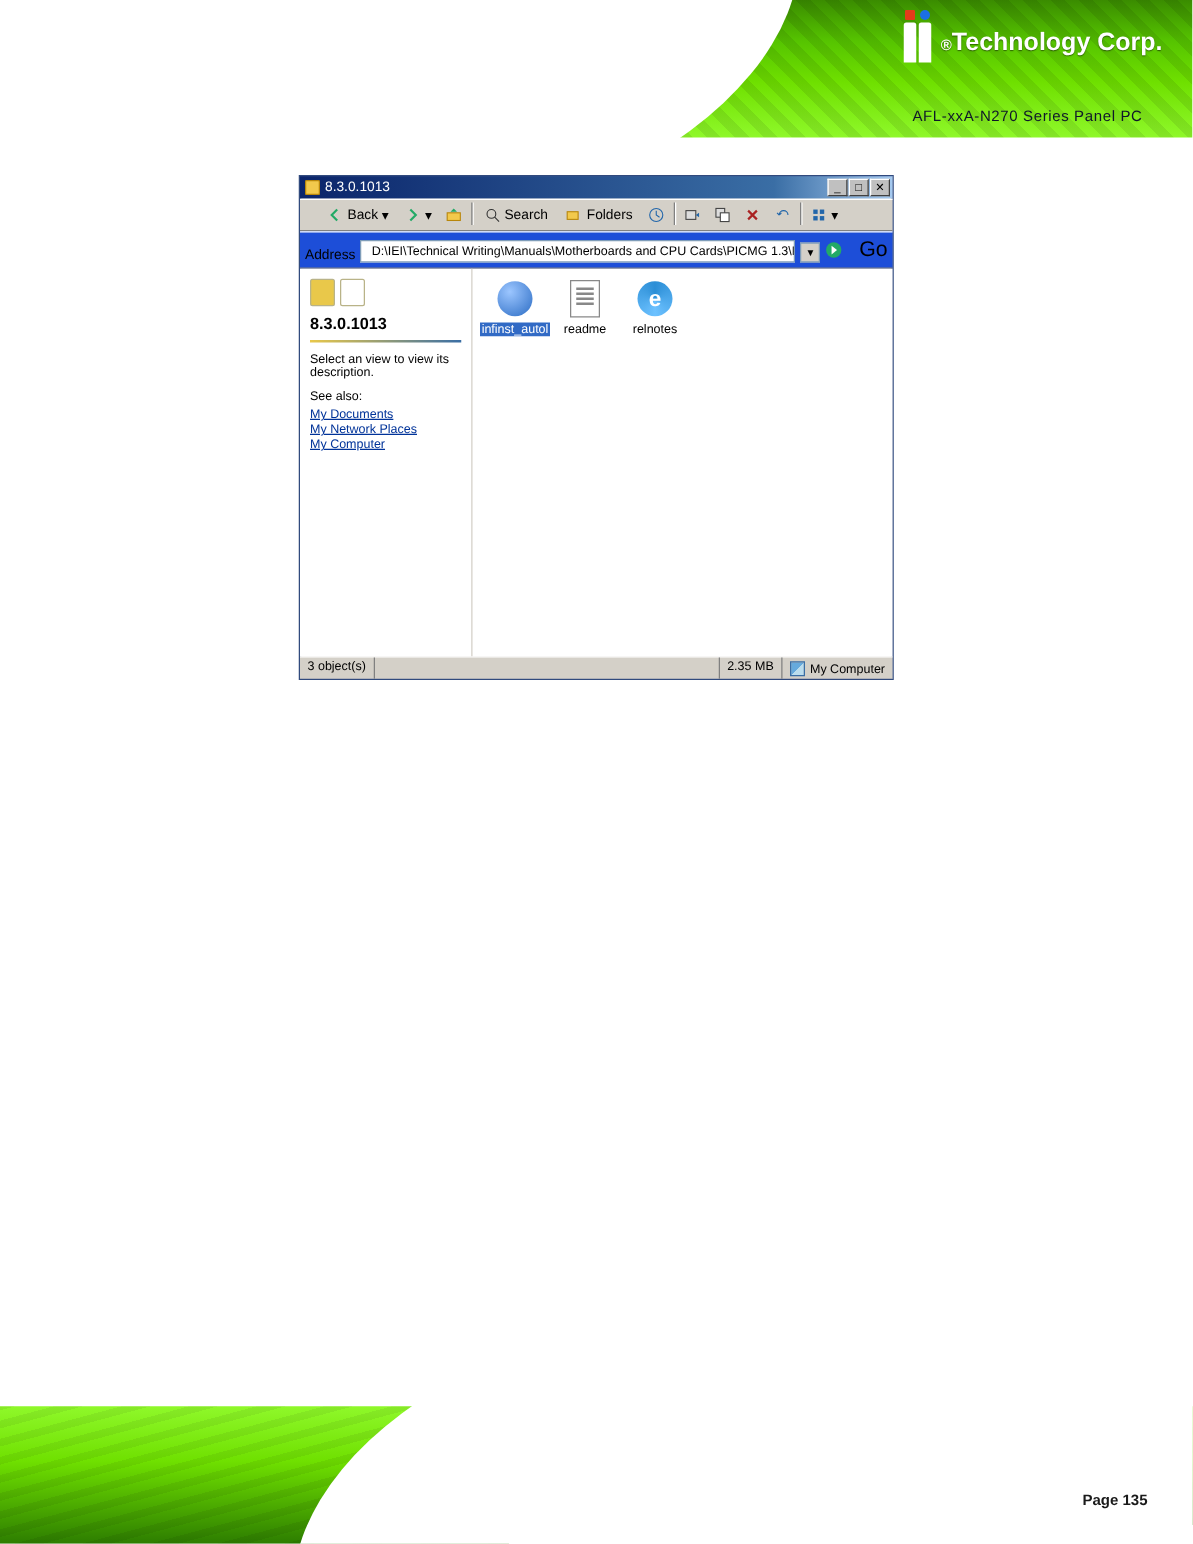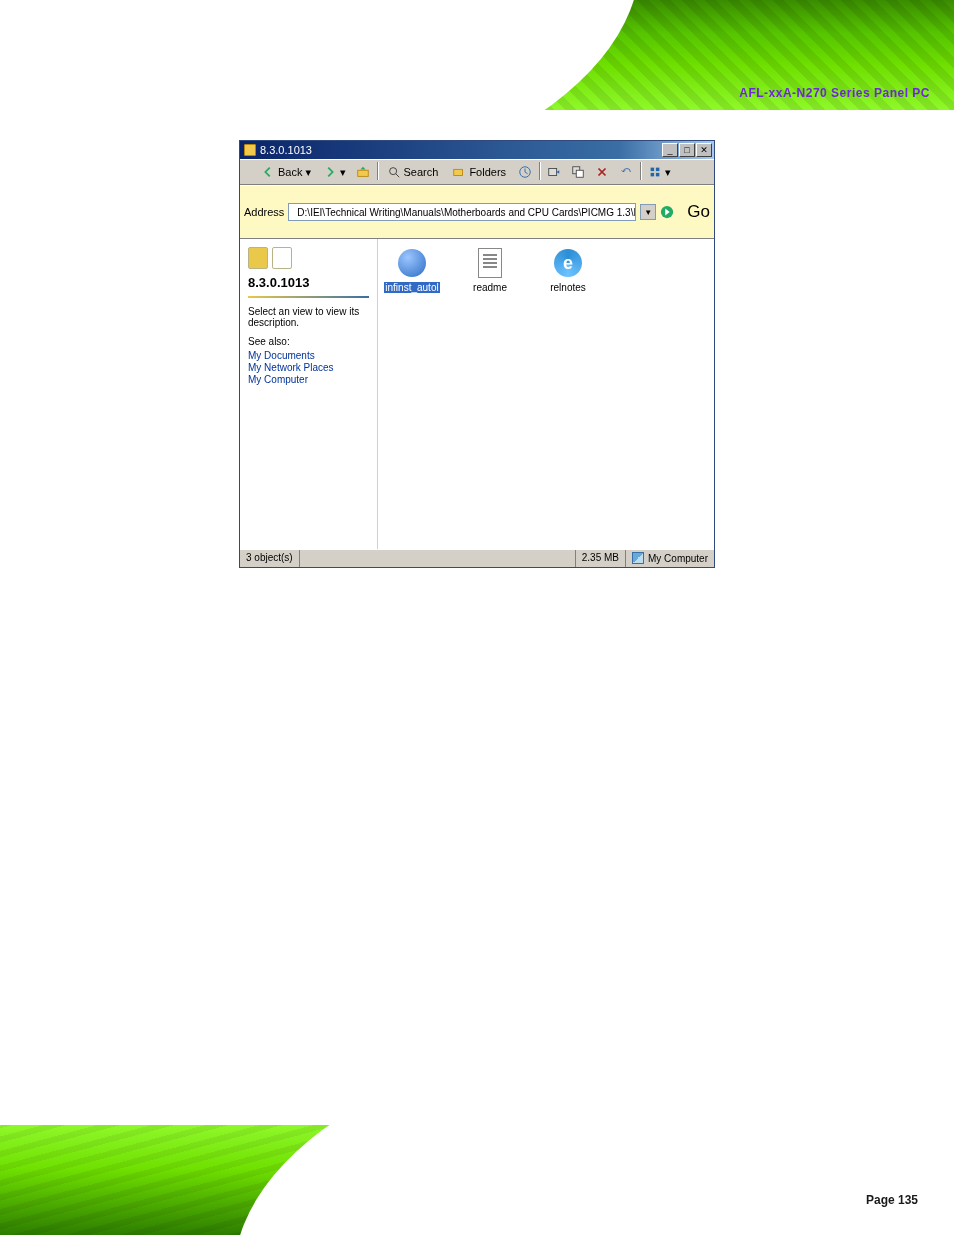--- a/index.html
+++ b/index.html
@@ -12,21 +12,21 @@
 repeating-linear-gradient(45deg,rgba(0,0,0,.08) 0 8px,transparent 8px 16px),
 radial-gradient(circle at 10% 60%,rgba(0,0,0,.25) 0 4px,transparent 5px),
 radial-gradient(circle at 25% 30%,rgba(0,0,0,.25) 0 4px,transparent 5px)}
 .hdr-sweep{position:absolute;top:-40px;left:0;width:640px;height:260px;border-radius:0 0 520px 0/0 0 260px 0;background:#fff}
 .hdr-logo{position:absolute;top:18px;right:24px;color:#fff;display:flex;align-items:center;gap:8px}
 .logo-mark{display:flex;gap:2px}
 .logo-mark span{width:10px;height:32px;background:#fff;border-radius:2px 2px 0 0;position:relative}
 .logo-mark span:first-child::before{content:"";position:absolute;top:-10px;left:1px;width:8px;height:8px;background:#e53b1a;border-radius:1px}
 .logo-mark span:last-child::before{content:"";position:absolute;top:-10px;left:1px;width:8px;height:8px;background:#1b6fe5;border-radius:50%}
 .logo-text{font-weight:700;color:#fff;font-size:20px;text-shadow:0 1px 1px rgba(0,0,0,.5)}
-.hdr-sub{position:absolute;top:86px;right:24px;color:#6d28d9;font-weight:700;font-size:12px;letter-spacing:.5px}
+.hdr-sub{position:absolute;top:86px;right:40px;color:#0f172a;font-weight:400;font-size:12px;letter-spacing:.5px}
 
 
 .ftr-band{position:absolute;bottom:0;left:0;right:0;height:110px;background:linear-gradient(0deg,#2d7d00 0%,#6fe000 60%,#8ff82a 100%);overflow:hidden}
 .ftr-band::before{content:"";position:absolute;inset:0;background:
 repeating-linear-gradient(-15deg,rgba(0,0,0,.06) 0 6px,transparent 6px 14px)}
 .ftr-sweep{position:absolute;bottom:-40px;right:0;width:720px;height:260px;border-radius:520px 0 0 0/260px 0 0 0;background:#fff}
 .pagefoot{position:absolute;bottom:28px;right:36px;color:#1a1a1a;font-size:12px}
 .pagefoot b{color:#1a1a1a}
 
 
@@ -37,60 +37,67 @@
 .titlebar .ico-folder{width:12px;height:12px;background:#f2c94c;border:1px solid #b8860b;border-radius:1px}
 .title-btns{display:flex;gap:1px}
 .title-btns button{width:16px;height:14px;background:#c0c0c0;border:1px solid #fff;border-right-color:#404040;border-bottom-color:#404040;font-size:9px;line-height:1;display:flex;align-items:center;justify-content:center;color:#000}
 .menubar{display:flex;gap:10px;padding:2px 6px;background:#d4d0c8;border-top:1px solid #fff;border-bottom:1px solid #808080;font-size:11px}
 .menubar span{color:#000;cursor:default}
 .toolbar{display:flex;align-items:flex-start;gap:4px;padding:2px 16px;background:#d4d0c8;border-top:1px solid #fff;border-bottom:1px solid #808080}
 .tbtn{display:inline-flex;align-items:center;gap:3px;padding:2px 4px;border:1px solid transparent;font-size:11px;color:#000}
 .tbtn svg{width:14px;height:14px}
 .tbtn.icon-only{padding:2px}
 .tsep{width:1px;height:18px;background:#808080;box-shadow:1px 0 0 #fff}
-.addrbar{display:flex;align-items:center;gap:4px;padding:16px 4px;background:#fef9c3;border-top:1px solid #fff;border-bottom:1px solid #808080}
+.addrbar{display:flex;align-items:flex-end;gap:4px;padding:4px 4px;background:#1d4ed8;border-top:1px solid #fff;border-bottom:1px solid #808080}
 .addrbar label{font-size:11px}
 .addrbar .url{flex:1;height:18px;background:#fff;border:1px solid #7f9db9;display:flex;align-items:center;padding:0 4px;font-size:10px;overflow:hidden;white-space:nowrap}
 .addrbar .url .ico-folder{margin-right:4px}
 .go-btn{display:inline-flex;align-items:center;gap:13px;font-size:17px}
 .client{display:flex;height:310px;background:#fff}
 .left-pane{width:138px;padding:8px 8px;border-right:1px solid #d4d0c8}
 .biglogo{display:flex;gap:4px;margin-bottom:6px}
 .biglogo span{width:20px;height:22px;background:#fff;border:1px solid #b9b388;border-radius:2px}
 .biglogo span:first-child{background:#e9c84a}
 .fname{font-weight:700;font-size:13px;margin:2px 0 6px}
 .hr{height:2px;background:linear-gradient(90deg,#e9c84a,#3a6ea5);margin-bottom:8px}
 .hint{font-size:10px;color:#000;margin-bottom:8px}
 .see{font-size:10px;color:#000;margin-bottom:3px}
-.links a{display:block;font-size:10px;color:#003399;margin:1px 0}
+.links a{display:block;font-size:10px;color:#003399;text-decoration:underline;margin:1px 0}
 .right-pane{flex:1;padding:8px 6px;overflow:auto}
-.icons{display:flex;gap:22px}
+.icons{display:flex;}
 .item{display:flex;flex-direction:column;align-items:center;width:56px}
 .item .lbl{font-size:10px;margin-top:3px;text-align:center;max-width:60px;overflow:hidden;text-overflow:ellipsis}
 .item.sel .lbl{background:#316ac5;color:#fff;padding:0 1px}
 .ic{width:32px;height:32px;display:flex;align-items:center;justify-content:center}
 .ic-globe{width:28px;height:28px;border-radius:50%;background:radial-gradient(circle at 35% 30%,#9cc6ff,#2b6cc4)}
 .ic-doc{width:24px;height:30px;background:#fff;border:1px solid #888;position:relative}
 .ic-doc::before{content:"";position:absolute;top:5px;left:4px;right:4px;height:2px;background:#888;box-shadow:0 4px 0 #888,0 8px 0 #888,0 12px 0 #888}
 .ic-ie{width:28px;height:28px;border-radius:50%;background:conic-gradient(#2b8ed6,#6cc1ff,#2b8ed6);position:relative}
 .ic-ie::after{content:"e";position:absolute;inset:0;display:flex;align-items:center;justify-content:center;color:#fff;font-weight:700;font-size:18px}
-.statusbar{display:flex;align-items:flex-start;height:18px;background:#d4d0c8;border-top:1px solid #fff;font-size:10px}
+.statusbar{display:flex;align-items:flex-end;height:18px;background:#d4d0c8;border-top:1px solid #fff;font-size:10px}
 .statusbar .cell{padding:2px 6px;border-right:1px solid #808080;height:100%}
 .statusbar .spacer{flex:1;border-right:1px solid #808080;height:100%}
 .statusbar .mc{display:flex;align-items:center;gap:4px;padding:2px 6px}
 .statusbar .mcico{width:12px;height:12px;background:linear-gradient(135deg,#6ad 50%,#bde 50%);border:1px solid #3a6ea5}
 .dropdown-arrow{width:16px;height:16px;background:#d4d0c8;border:1px solid #7f9db9;display:flex;align-items:center;justify-content:center;font-size:8px}
 </style>
 </head>
 <body>
 
 <div class="page">
 
   <div class="hdr-band"></div>
   <div class="hdr-sweep"></div>
+  <div class="hdr-logo">
+    <div class="logo-mark">
+        <span></span>
+        <span></span>
+      </div>
+    <div class="logo-text"><span style="font-size:12px">®</span><span>Technology Corp.</span></div>
+  </div>
   <div class="hdr-sub">AFL-xxA-N270 Series Panel PC</div>
 
   <div class="figure">
     <div class="win">
 
       <div class="titlebar">
         <div class="left">
           <span class="ico-folder"></span>
           <span>8.3.0.1013</span>
         </div>

